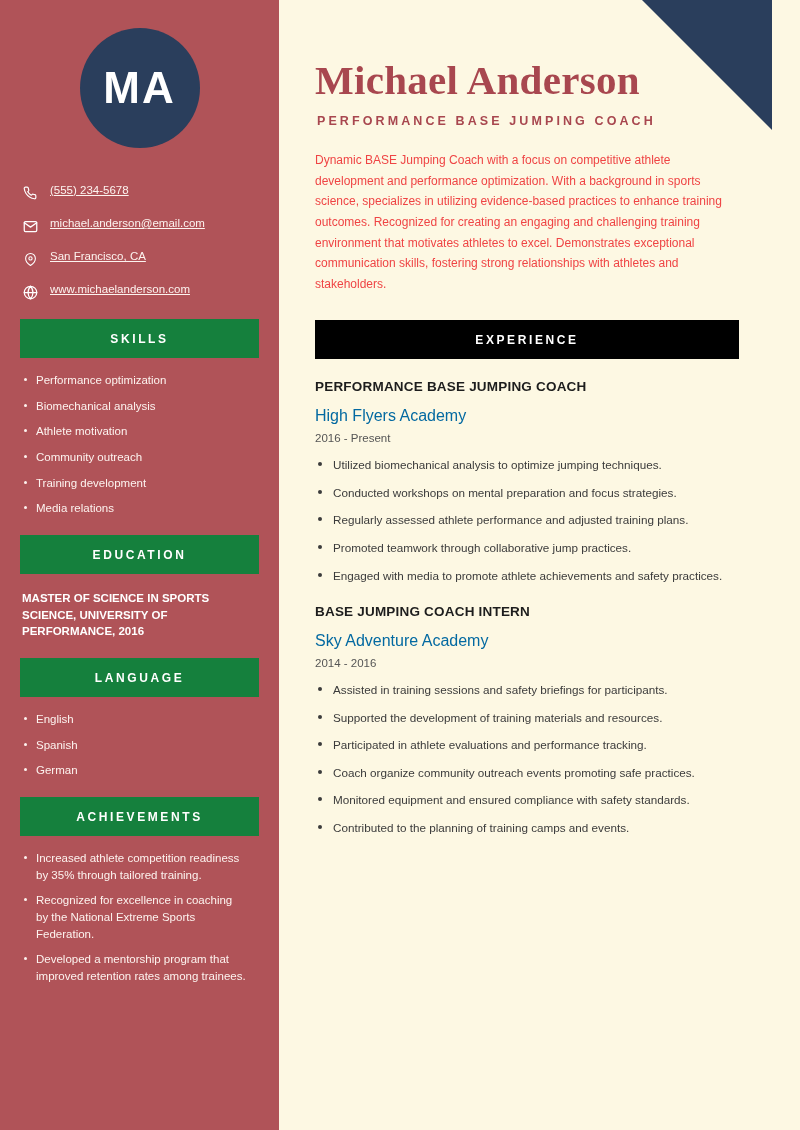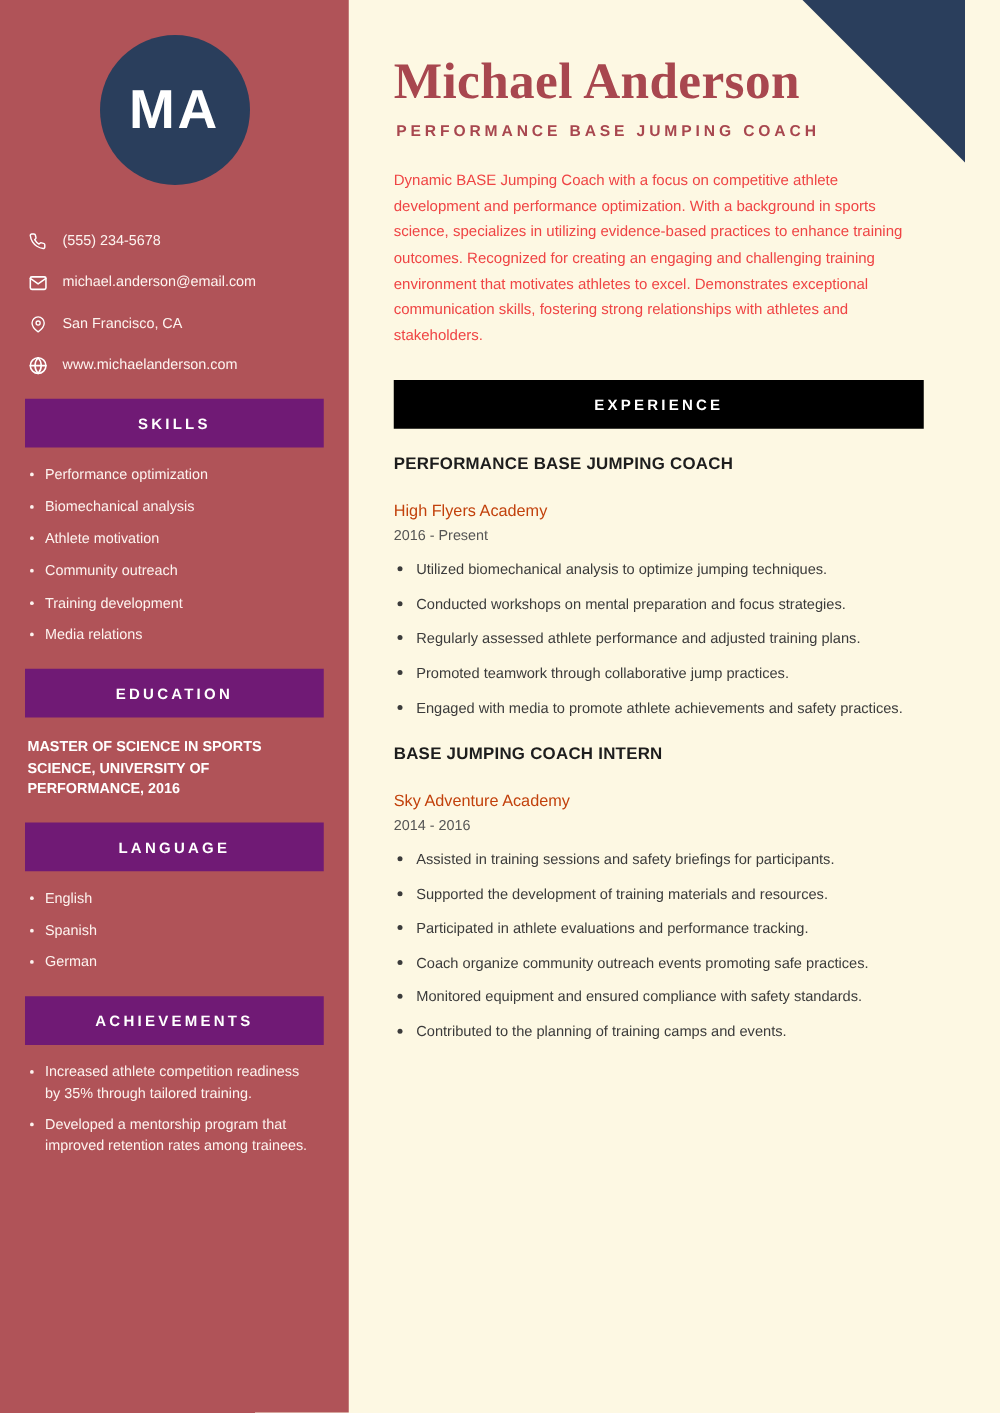--- a/index.html
+++ b/index.html
@@ -48,39 +48,39 @@
     font-weight: bold;
   }
 
   .contact-list {
     margin: 36px 0 0 0;
     padding: 0 0 0 20px;
     list-style: none;
   }
   .contact-item {
     display: flex;
-    align-items: center;
     margin-bottom: 15px;
     font-size: 11.5px;
     color: #fdf3ef;
+    text-decoration: underline;
   }
   .contact-icon {
     width: 20px;
     height: 18px;
     margin-right: 10px;
     display: inline-flex;
     align-items: center;
     justify-content: center;
     flex: 0 0 20px;
   }
   .contact-icon svg { display: block; }
 
   .section-title {
     margin: 0 20px 0 20px;
-    background: #701a75;
+    background: #15803d;
     color: #ffffff;
     text-align: center;
     font-size: 12px;
     font-weight: bold;
     letter-spacing: 2.6px;
     padding: 13px 0 12px 0;
   }
   .sidebar .section-block { margin-top: 18px; }
 
   .bullets {
@@ -124,21 +124,21 @@
     position: absolute;
     top: 0;
     right: 0;
     width: 0;
     height: 0;
     border-top: 130px solid #2a3e5c;
     border-left: 130px solid transparent;
   }
   .name {
     margin: 0;
-    padding: 40px 0 0 36px;
+    padding: 56px 0 0 36px;
     font-family: "Liberation Serif", serif;
     font-size: 41px;
     color: #a8474f;
     font-weight: bold;
     letter-spacing: 0.3px;
   }
   .role {
     padding: 10px 0 0 38px;
     color: #a8474f;
     font-size: 12.5px;
@@ -164,23 +164,23 @@
   .job {
     margin: 20px 36px 0 36px;
   }
   .job-title {
     font-size: 13.5px;
     font-weight: bold;
     color: #1d1d1d;
     letter-spacing: 0.2px;
   }
   .job-company {
-    margin-top: 23px;
-    font-size: 13px;
-    color: #c2410c;
+    margin-top: 13px;
+    font-size: 16px;
+    color: #0369a1;
   }
   .job-dates {
     margin-top: 7px;
     font-size: 11.5px;
     color: #555555;
   }
   .job-bullets {
     list-style: none;
     margin: 12px 0 0 0;
     padding: 0;
@@ -277,20 +277,21 @@
         <li>English</li>
         <li>Spanish</li>
         <li>German</li>
       </ul>
     </div>
 
     <div class="section-block">
       <div class="section-title">ACHIEVEMENTS</div>
       <ul class="bullets">
         <li>Increased athlete competition readiness by 35% through tailored training.</li>
+        <li>Recognized for excellence in coaching by the National Extreme Sports Federation.</li>
         <li>Developed a mentorship program that improved retention rates among trainees.</li>
       </ul>
     </div>
 
   </aside>
 
   <main class="main">
     <div class="corner"></div>
 
     <h1 class="name">Michael Anderson</h1>

